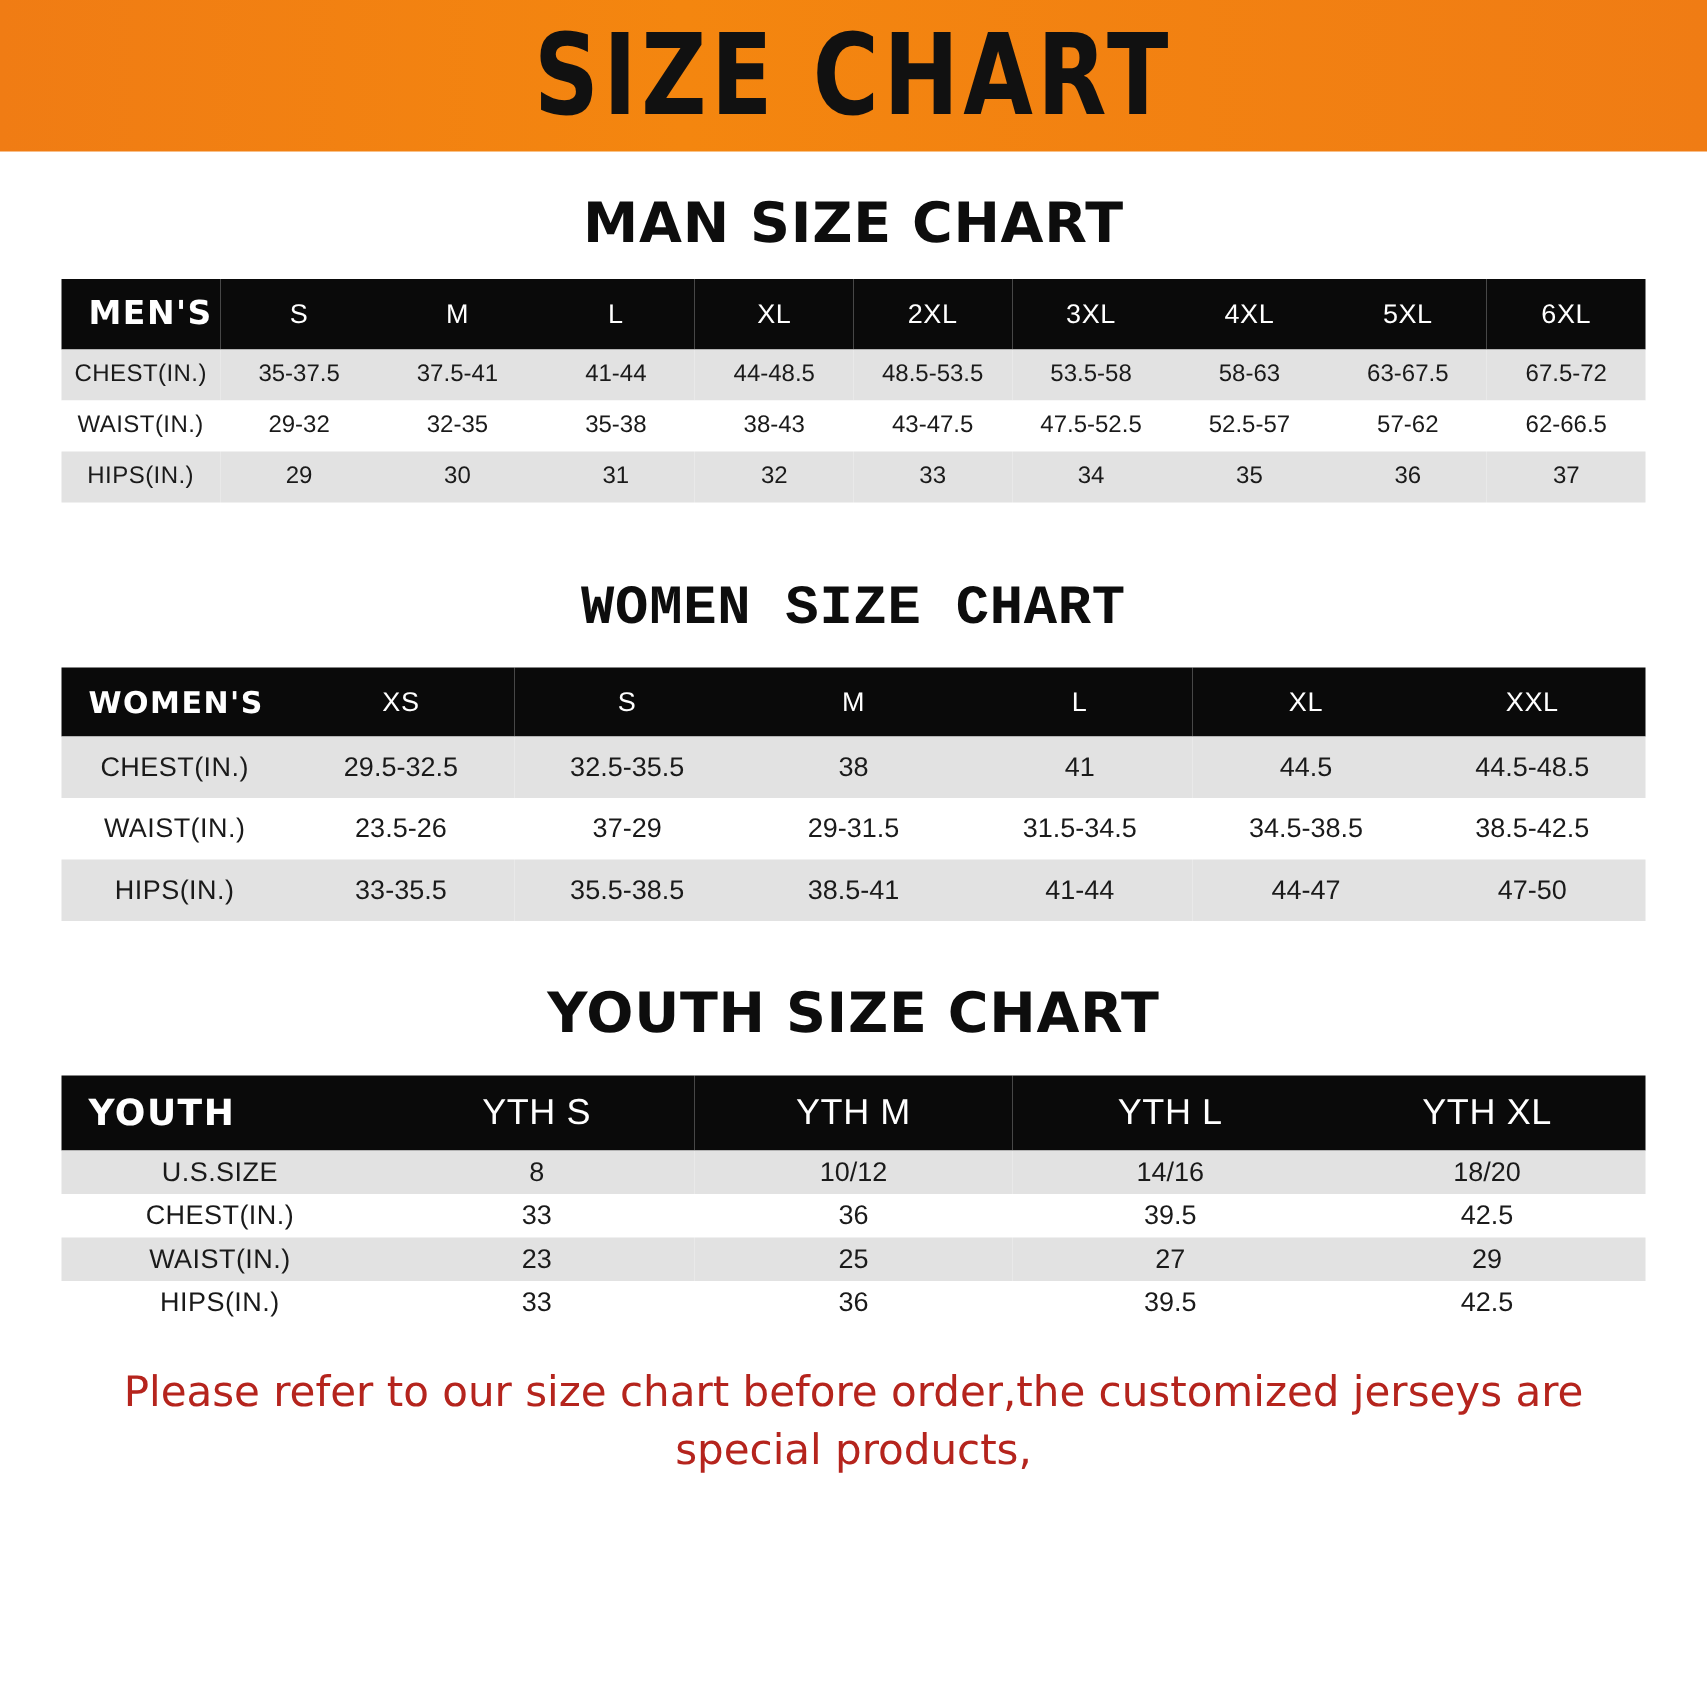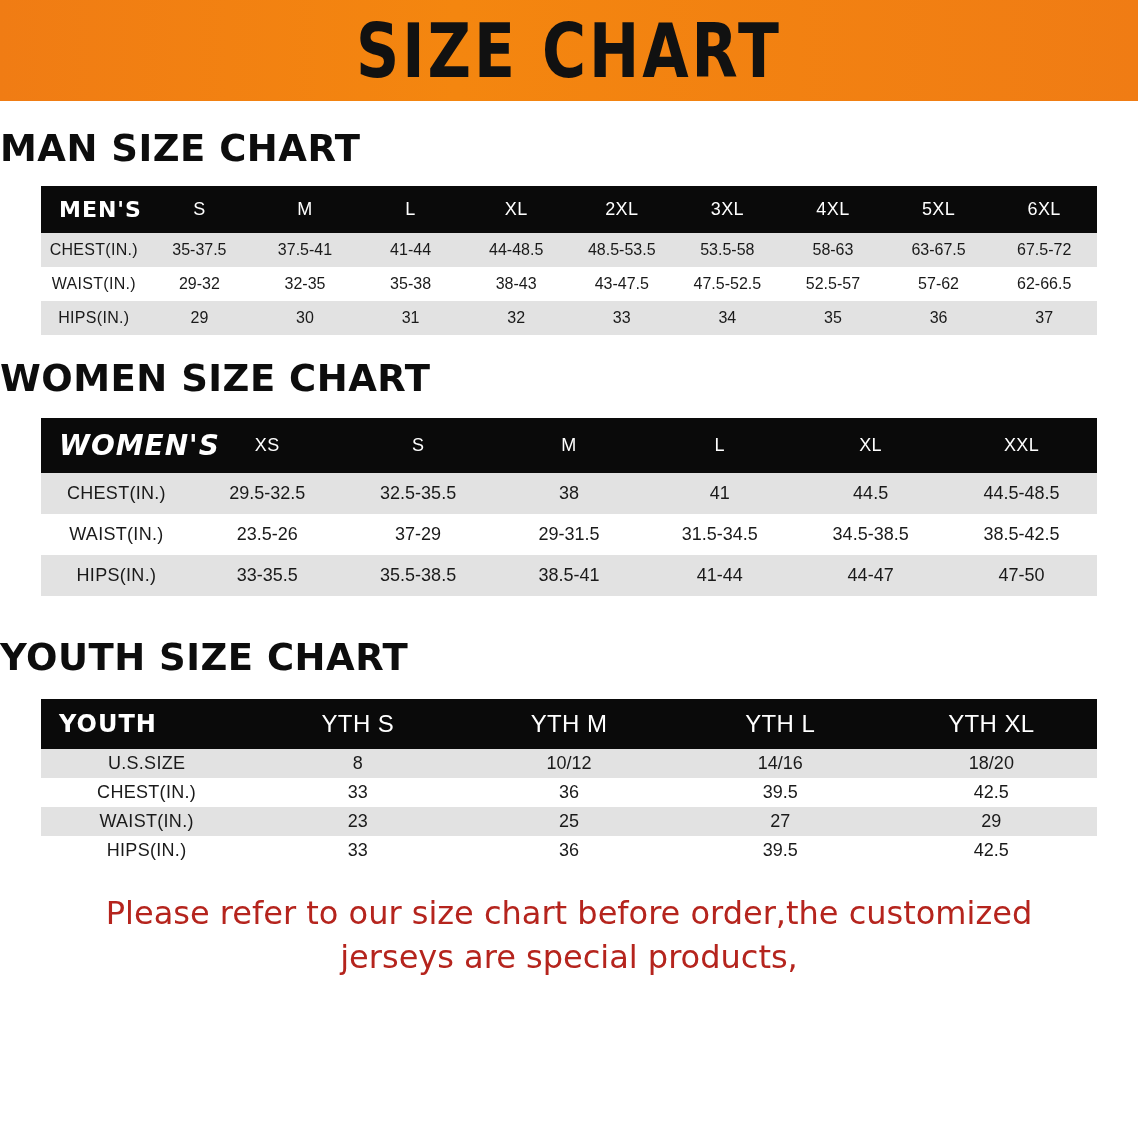--- a/index.html
+++ b/index.html
@@ -35,28 +35,29 @@
     font-size: 60px;
     letter-spacing: 3px;
     color: #111111;
     line-height: 1;
     transform: scaleY(1.25);
     text-align: center;
   }
 
   
   .section-title {
+    text-align: center;
     font-family: "DejaVu Sans", sans-serif;
     font-weight: bold;
     font-size: 37px;
     letter-spacing: 0.5px;
     color: #0d0d0d;
   }
   .section-title.man    { margin-top: 26px; }
-  .section-title.women  { margin-top: 22px; }
+  .section-title.women  { margin-top: 50px; font-family: Liberation Mono, monospace; }
   .section-title.youth  { margin-top: 40px; }
 
   
   .table-wrap {
     margin: 0 auto;
     width: 1056px;
   }
   table.size-table {
     width: 100%;
     border-collapse: collapse;
@@ -101,40 +102,40 @@
   table.size-table tbody tr.even { background: #ffffff; }
 
   
   #men-table thead th { font-size: 18px; }
   #men-table thead th.rowlabel { font-size: 22px; }
   #men-table tbody td { font-size: 16px; padding: 8px 1px; }
   #men-table tbody td.rowlabel { font-size: 16px; }
 
   
   #women-table thead th { font-size: 18px; }
-  #women-table thead th.rowlabel { font-size: 28px; font-style: italic; }
+  #women-table thead th.rowlabel { font-size: 20px; }
   #women-table tbody td { font-size: 18px; padding: 10px 2px; }
 
   
   #youth-table thead th { font-size: 24px; }
   #youth-table thead th.rowlabel { font-size: 24px; }
   #youth-table tbody td { font-size: 18px; padding: 4px 2px; }
 
   .men-wrap   { margin-top: 16px; }
   .women-wrap { margin-top: 18px; }
   .youth-wrap { margin-top: 20px; }
 
   
   .note {
     margin: 26px auto 16px auto;
     width: 1010px;
     text-align: center;
     color: #b5241d;
     font-family: "DejaVu Sans", sans-serif;
-    font-size: 32px;
+    font-size: 28px;
     line-height: 1.38;
   }
   .note span { display: block; }
 </style>
 </head>
 <body>
 
 <div class="page">
 
   <div class="banner">

